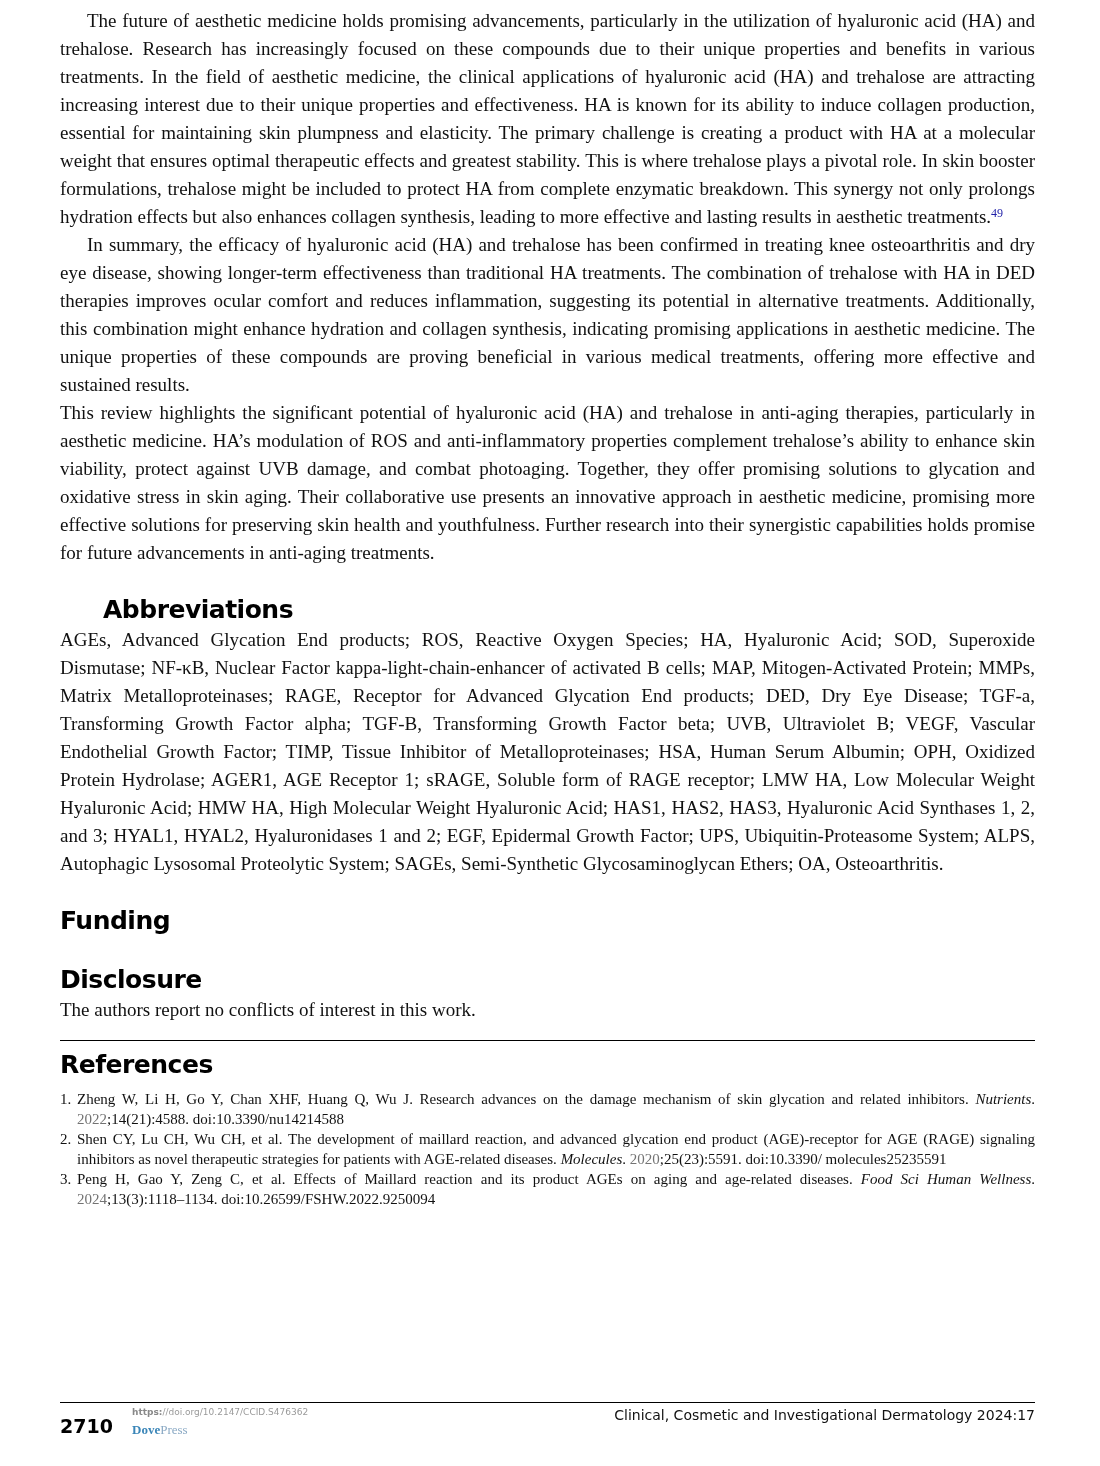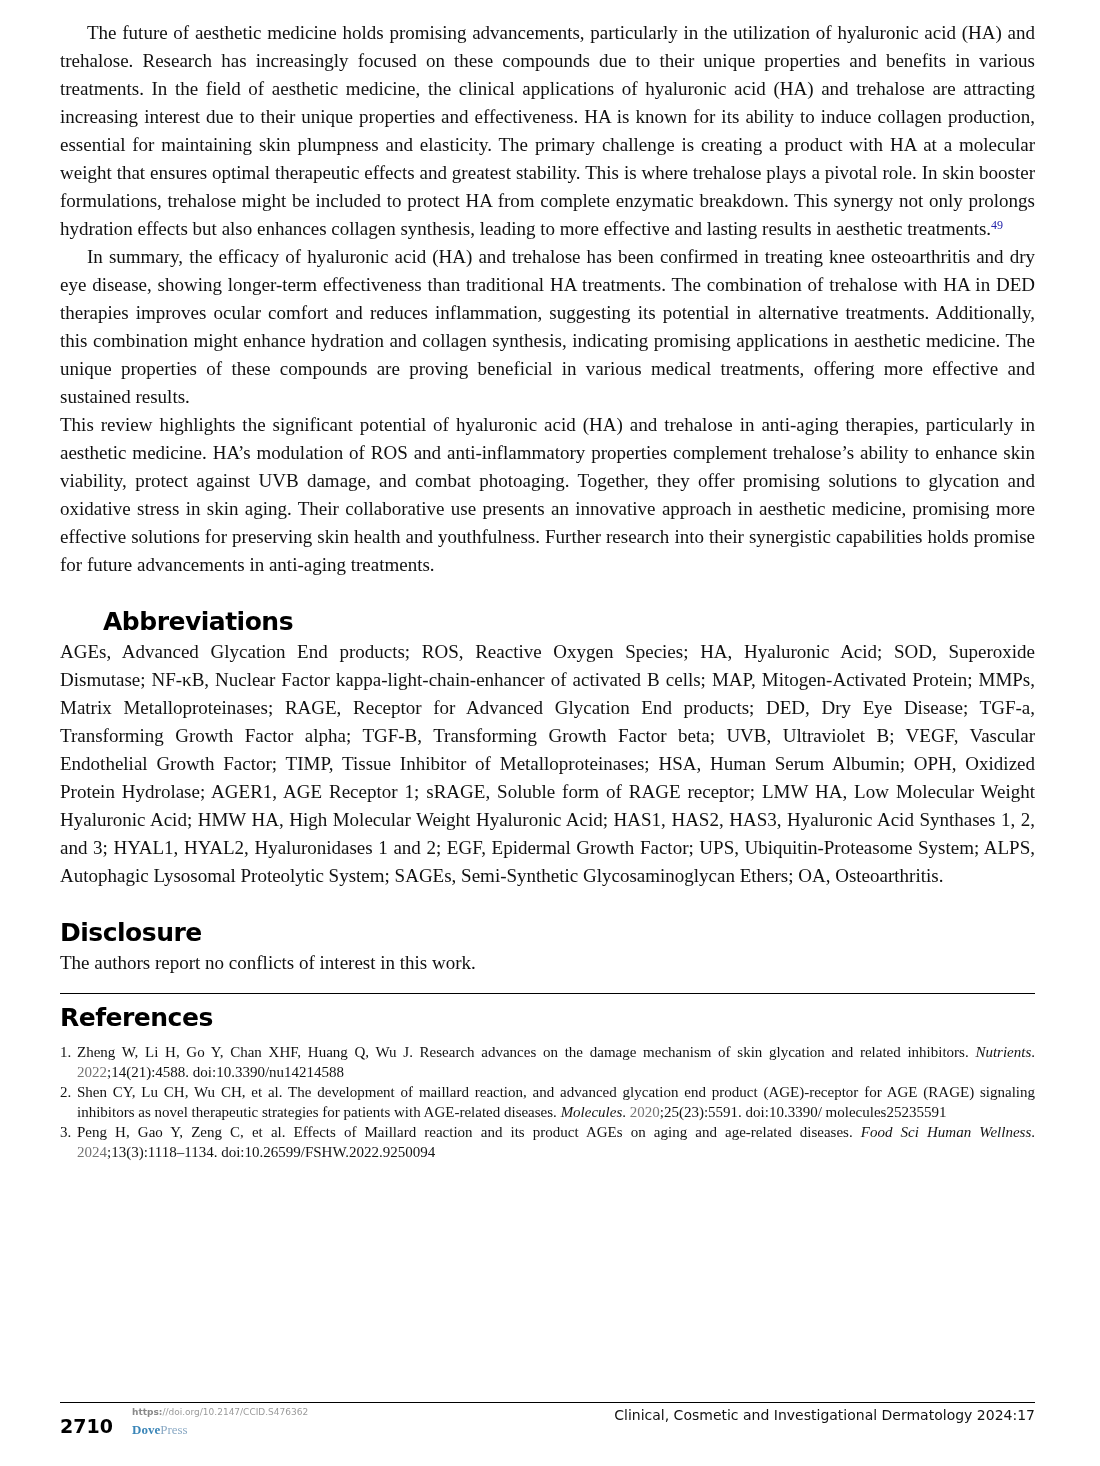--- a/index.html
+++ b/index.html
@@ -1,17 +1,17 @@
 <!DOCTYPE html>
 <html><head>
 <meta charset="utf-8">
 <style>
   html, body { margin: 0; padding: 0; background: #ffffff; }
   body { width: 1100px; height: 1466px; position: relative; overflow: hidden; color: #111; }
-  .page { position: absolute; left: 60px; top: 19px; width: 975px; }
+  .page { position: absolute; left: 60px; top: 7px; width: 975px; }
   .body-text {
     font-family: "Liberation Serif", serif;
     font-size: 19px;
     line-height: 28px;
     text-align: justify;
     margin: 0;
   }
   .indent { text-indent: 27px; }
   .cite { color: #1f1fa8; font-size: 12px; vertical-align: top; position: relative; top: -4px; }
   h2.sec {
@@ -66,20 +66,21 @@
 
 <div class="page">
   <p class="body-text indent"><span>The future of aesthetic medicine holds promising advancements, particularly in the utilization of hyaluronic acid (HA) and trehalose. Research has increasingly focused on these compounds due to their unique properties and benefits in various treatments. In the field of aesthetic medicine, the clinical applications of hyaluronic acid (HA) and trehalose are attracting increasing interest due to their unique properties and effectiveness. HA is known for its ability to induce collagen production, essential for maintaining skin plumpness and elasticity. The primary challenge is creating a product with HA at a molecular weight that ensures optimal therapeutic effects and greatest stability. This is where trehalose plays a pivotal role. In skin booster formulations, trehalose might be included to protect HA from complete enzymatic breakdown. This synergy not only prolongs hydration effects but also enhances collagen synthesis, leading to more effective and lasting results in aesthetic treatments.</span><sup class="cite">49</sup></p>
   <p class="body-text indent">In summary, the efficacy of hyaluronic acid (HA) and trehalose has been confirmed in treating knee osteoarthritis and dry eye disease, showing longer-term effectiveness than traditional HA treatments. The combination of trehalose with HA in DED therapies improves ocular comfort and reduces inflammation, suggesting its potential in alternative treatments. Additionally, this combination might enhance hydration and collagen synthesis, indicating promising applications in aesthetic medicine. The unique properties of these compounds are proving beneficial in various medical treatments, offering more effective and sustained results.</p>
 
   <p class="body-text">This review highlights the significant potential of hyaluronic acid (HA) and trehalose in anti-aging therapies, particularly in aesthetic medicine. HA’s modulation of ROS and anti-inflammatory properties complement trehalose’s ability to enhance skin viability, protect against UVB damage, and combat photoaging. Together, they offer promising solutions to glycation and oxidative stress in skin aging. Their collaborative use presents an innovative approach in aesthetic medicine, promising more effective solutions for preserving skin health and youthfulness. Further research into their synergistic capabilities holds promise for future advancements in anti-aging treatments.</p>
 
   <h2 class="sec" id="sec-abbrev">Abbreviations</h2>
   <p class="body-text">AGEs, Advanced Glycation End products; ROS, Reactive Oxygen Species; HA, Hyaluronic Acid; SOD, Superoxide Dismutase; NF-κB, Nuclear Factor kappa-light-chain-enhancer of activated B cells; MAP, Mitogen-Activated Protein; MMPs, Matrix Metalloproteinases; RAGE, Receptor for Advanced Glycation End products; DED, Dry Eye Disease; TGF-a, Transforming Growth Factor alpha; TGF-B, Transforming Growth Factor beta; UVB, Ultraviolet B; VEGF, Vascular Endothelial Growth Factor; TIMP, Tissue Inhibitor of Metalloproteinases; HSA, Human Serum Albumin; OPH, Oxidized Protein Hydrolase; AGER1, AGE Receptor 1; sRAGE, Soluble form of RAGE receptor; LMW HA, Low Molecular Weight Hyaluronic Acid; HMW HA, High Molecular Weight Hyaluronic Acid; HAS1, HAS2, HAS3, Hyaluronic Acid Synthases 1, 2, and 3; HYAL1, HYAL2, Hyaluronidases 1 and 2; EGF, Epidermal Growth Factor; UPS, Ubiquitin-Proteasome System; ALPS, Autophagic Lysosomal Proteolytic System; SAGEs, Semi-Synthetic Glycosaminoglycan Ethers; OA, Osteoarthritis.</p>
 
+  <h2 class="sec" id="sec-funding">Funding</h2>
 
   <h2 class="sec" id="sec-disclosure">Disclosure</h2>
   <p class="body-text">The authors report no conflicts of interest in this work.</p>
 
   <hr class="rule">
 
   <h2 class="sec">References</h2>
   <ol class="refs">
     <li>
       <span class="num">1.</span>

